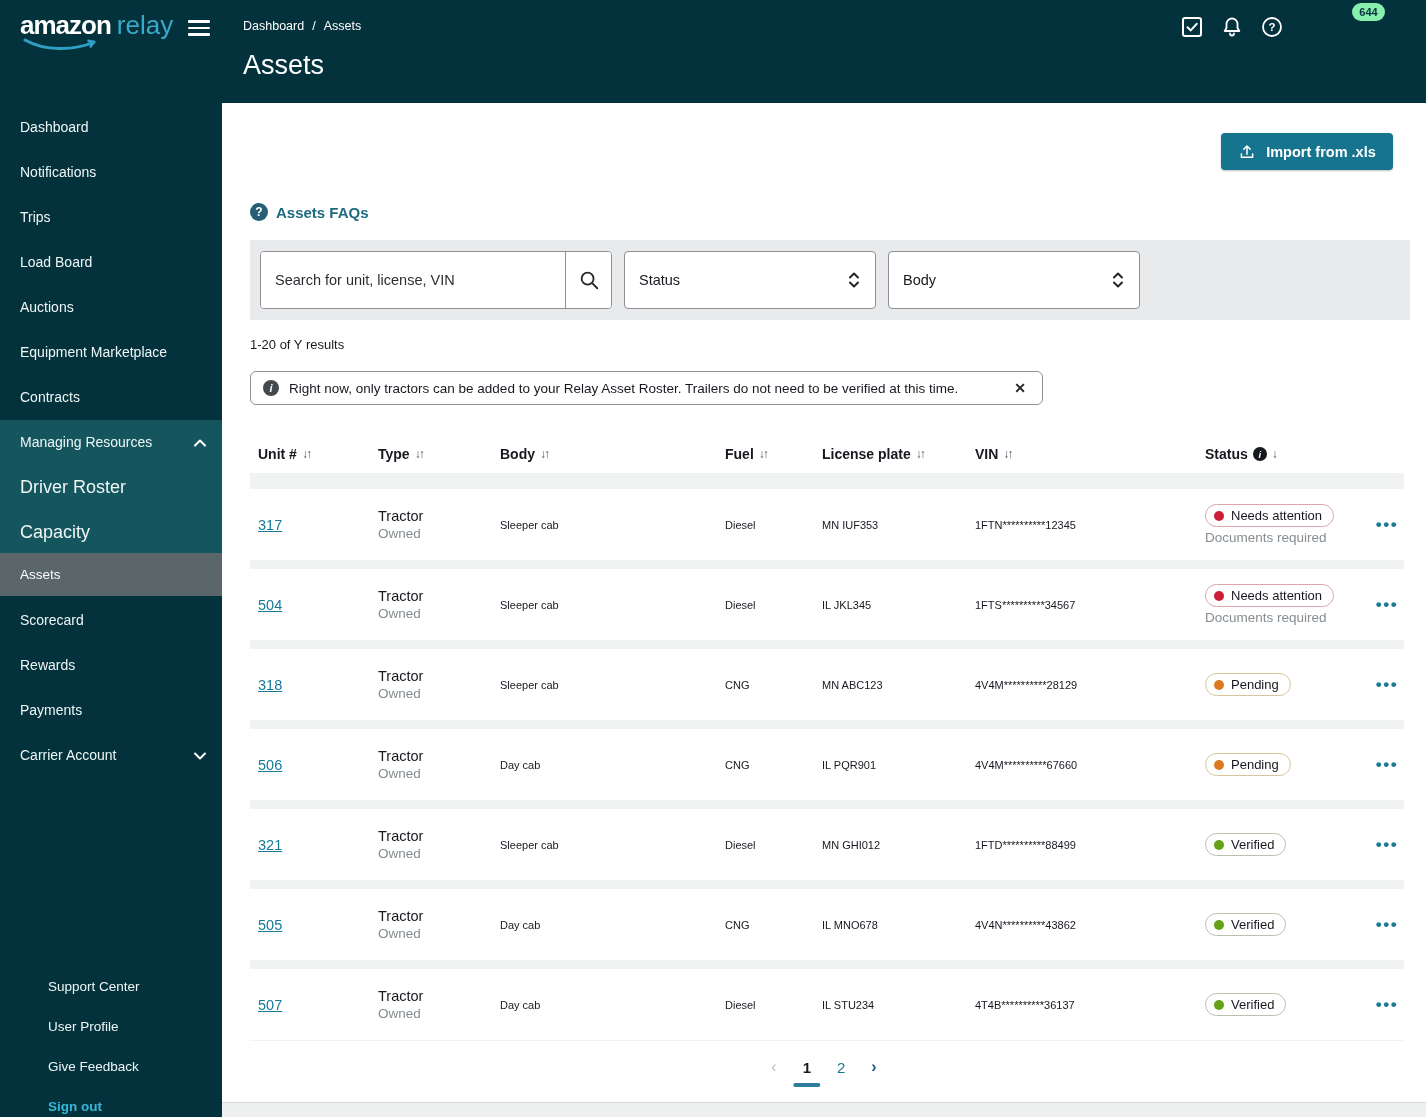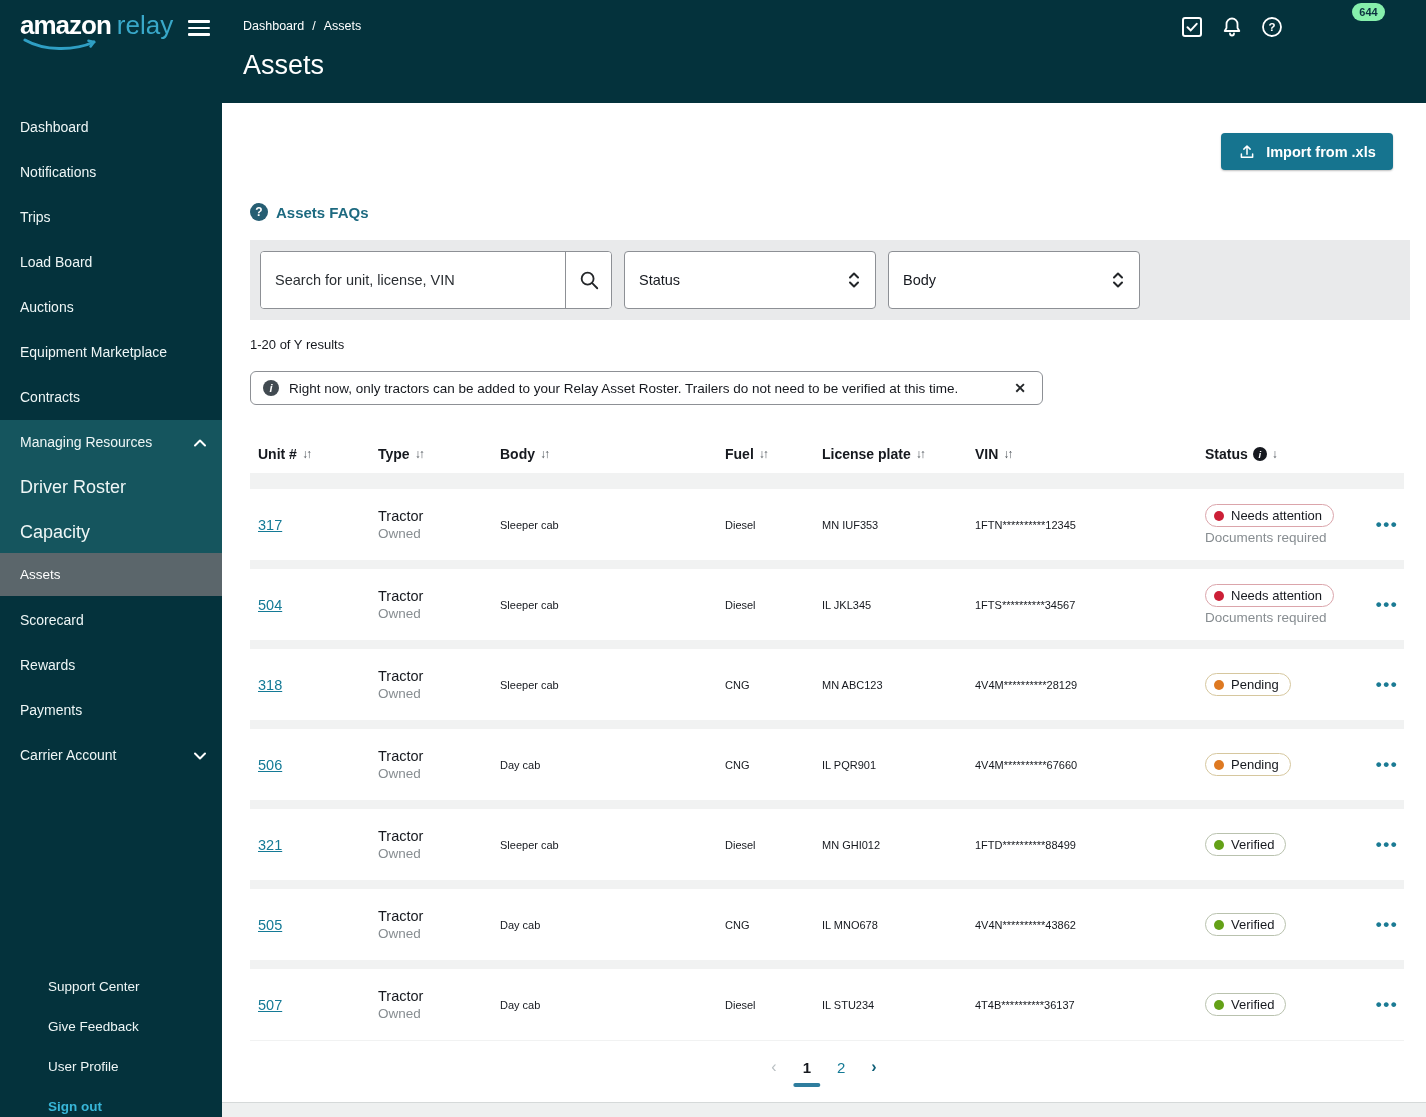--- a/index.html
+++ b/index.html
@@ -162,22 +162,22 @@
     <div class="nav-item">Payments</div>
     <div class="nav-item carrier-row">
       <span>Carrier Account</span>
       <svg class="nav-chevron" width="16" height="16" viewBox="0 0 16 16" fill="none">
         <path d="M3 5.5 L8 10.5 L13 5.5" stroke="#fff" stroke-width="2" stroke-linecap="round" stroke-linejoin="round"></path>
       </svg>
     </div>
   </div>
   <div class="nav-footer">
     <div class="nav-item">Support Center</div>
+    <div class="nav-item">User Profile</div>
     <div class="nav-item">Give Feedback</div>
-    <div class="nav-item">User Profile</div>
     <div class="nav-item signout">Sign out</div>
   </div>
 </div>
 
 <div class="main">
 
   <button class="import-btn">
     <svg width="18" height="18" viewBox="0 0 24 24" fill="none">
       <path d="M12 15V4.5 M7.8 8.2 L12 4 l4.2 4.2" stroke="#fff" stroke-width="2" stroke-linecap="round" stroke-linejoin="round"></path>
       <path d="M4.5 14.5v4.5h15v-4.5" stroke="#fff" stroke-width="2" stroke-linecap="round" stroke-linejoin="round"></path>

